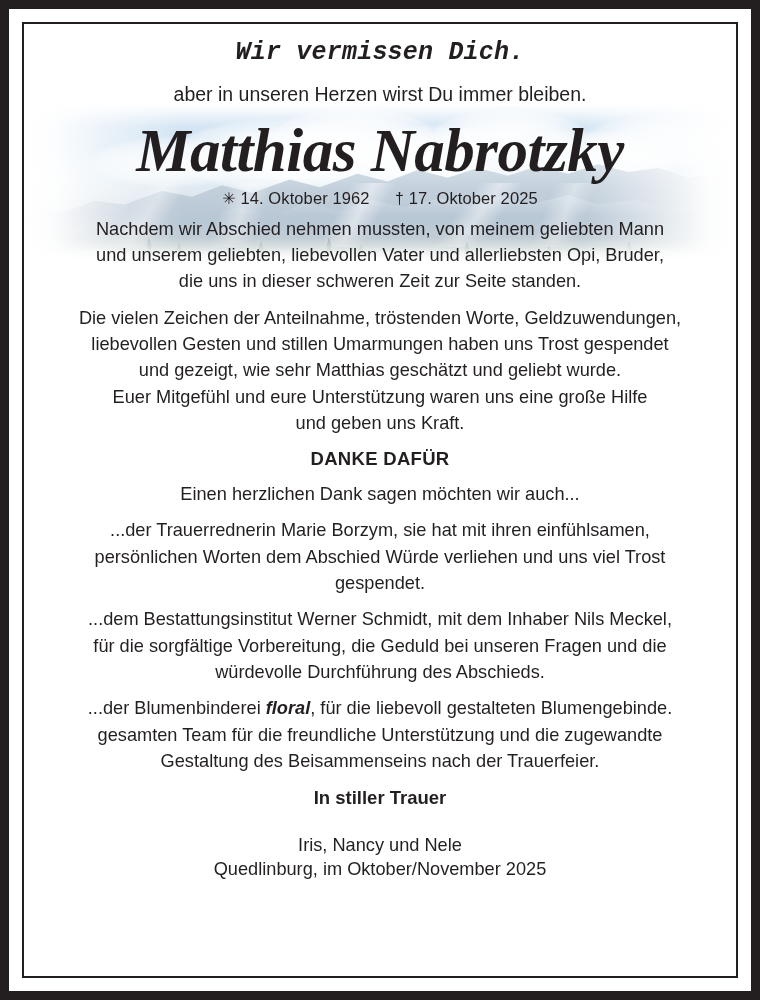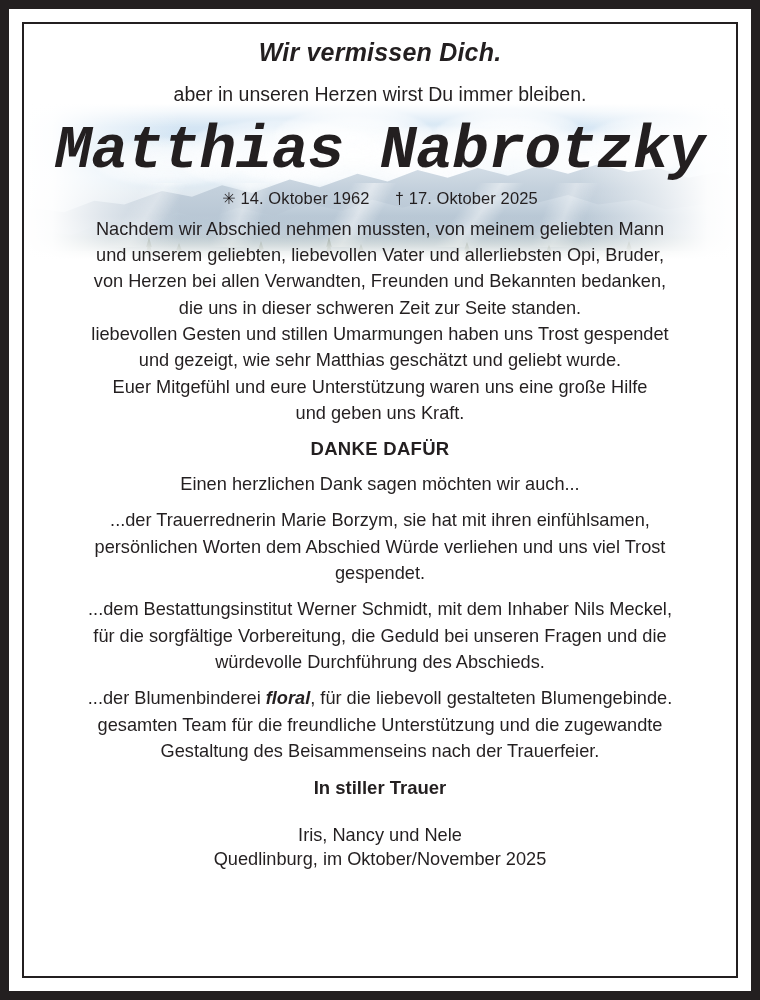--- a/index.html
+++ b/index.html
@@ -183,37 +183,37 @@
   
   .content {
     position: relative;
     z-index: 2;
     padding: 14px 22px 0 22px;
     text-align: center;
     color: #231f20;
   }
 
   .motto {
-    font-family: Liberation Sans, sans-serif;
+    font-family: Liberation Mono, monospace;
     font-style: italic;
     font-weight: bold;
     font-size: 25px;
     letter-spacing: .2px;
     margin-bottom: 14px;
   }
 
   .verse {
     font-size: 19.5px;
     line-height: 1.35;
     font-weight: 400;
     margin-bottom: 8px;
   }
 
   .deceased-name {
-    font-family: Liberation Mono, monospace;
+    font-family: Liberation Serif, serif;
     font-style: italic;
     font-weight: bold;
     font-size: 61px;
     line-height: 1.04;
     letter-spacing: -0.5px;
     margin-top: 12px;
     white-space: nowrap;
   }
 
   .dates {
@@ -310,25 +310,25 @@
         <span class="gap"></span>
         <span class="sym">†</span>
         <span>17. Oktober 2025</span>
       </div>
 
       <div class="body-text">
 
         <div>
           <p class="para">Nachdem wir Abschied nehmen mussten, von meinem geliebten Mann</p>
           <p class="para">und unserem geliebten, liebevollen Vater und allerliebsten Opi, Bruder,</p>
-          <p class="para">von Herzen bei allen Verwandten, Freunden und Bekannten bedanken,</p>
           <p class="para">die uns in dieser schweren Zeit zur Seite standen.</p>
         </div>
 
         <div>
+          <p class="para spaced-top">Die vielen Zeichen der Anteilnahme, tröstenden Worte, Geldzuwendungen,</p>
           <p class="para">liebevollen Gesten und stillen Umarmungen haben uns Trost gespendet</p>
           <p class="para">und gezeigt, wie sehr Matthias geschätzt und geliebt wurde.</p>
           <p class="para">Euer Mitgefühl und eure Unterstützung waren uns eine große Hilfe</p>
           <p class="para">und geben uns Kraft.</p>
         </div>
 
         <div class="danke">DANKE DAFÜR</div>
 
         <p class="para">Einen herzlichen Dank sagen möchten wir auch...</p>
 

